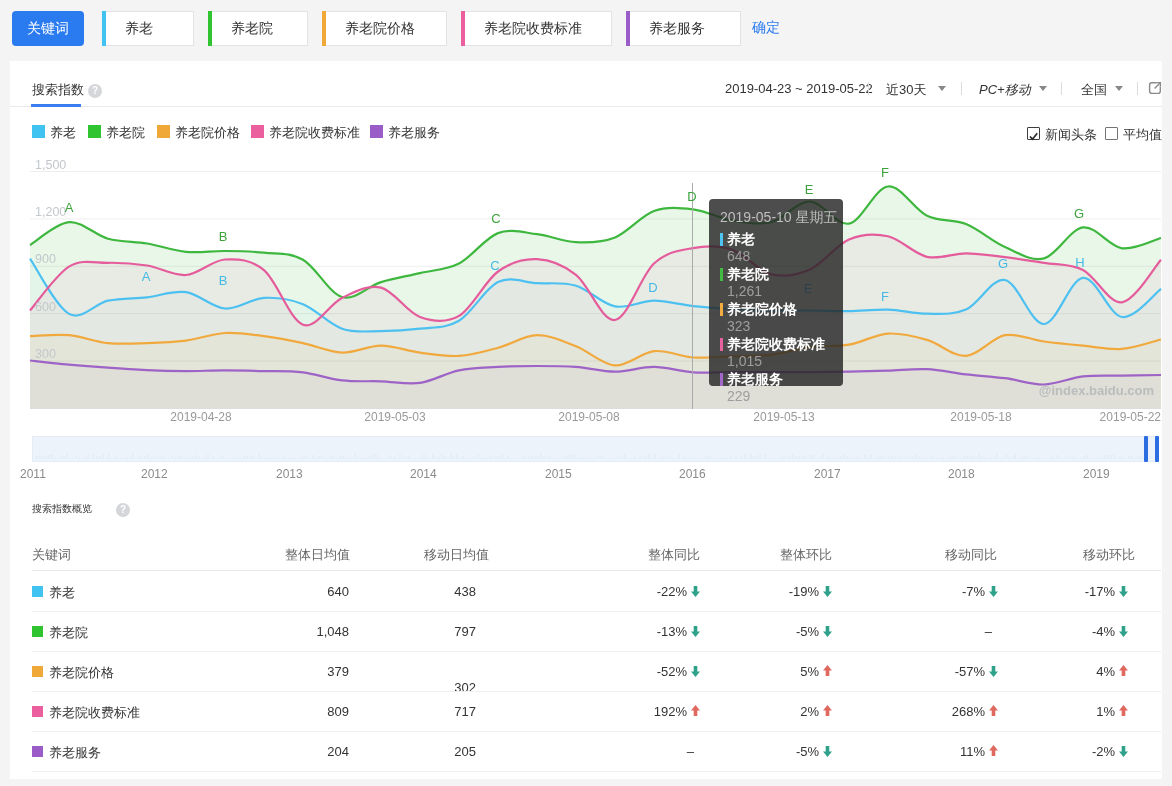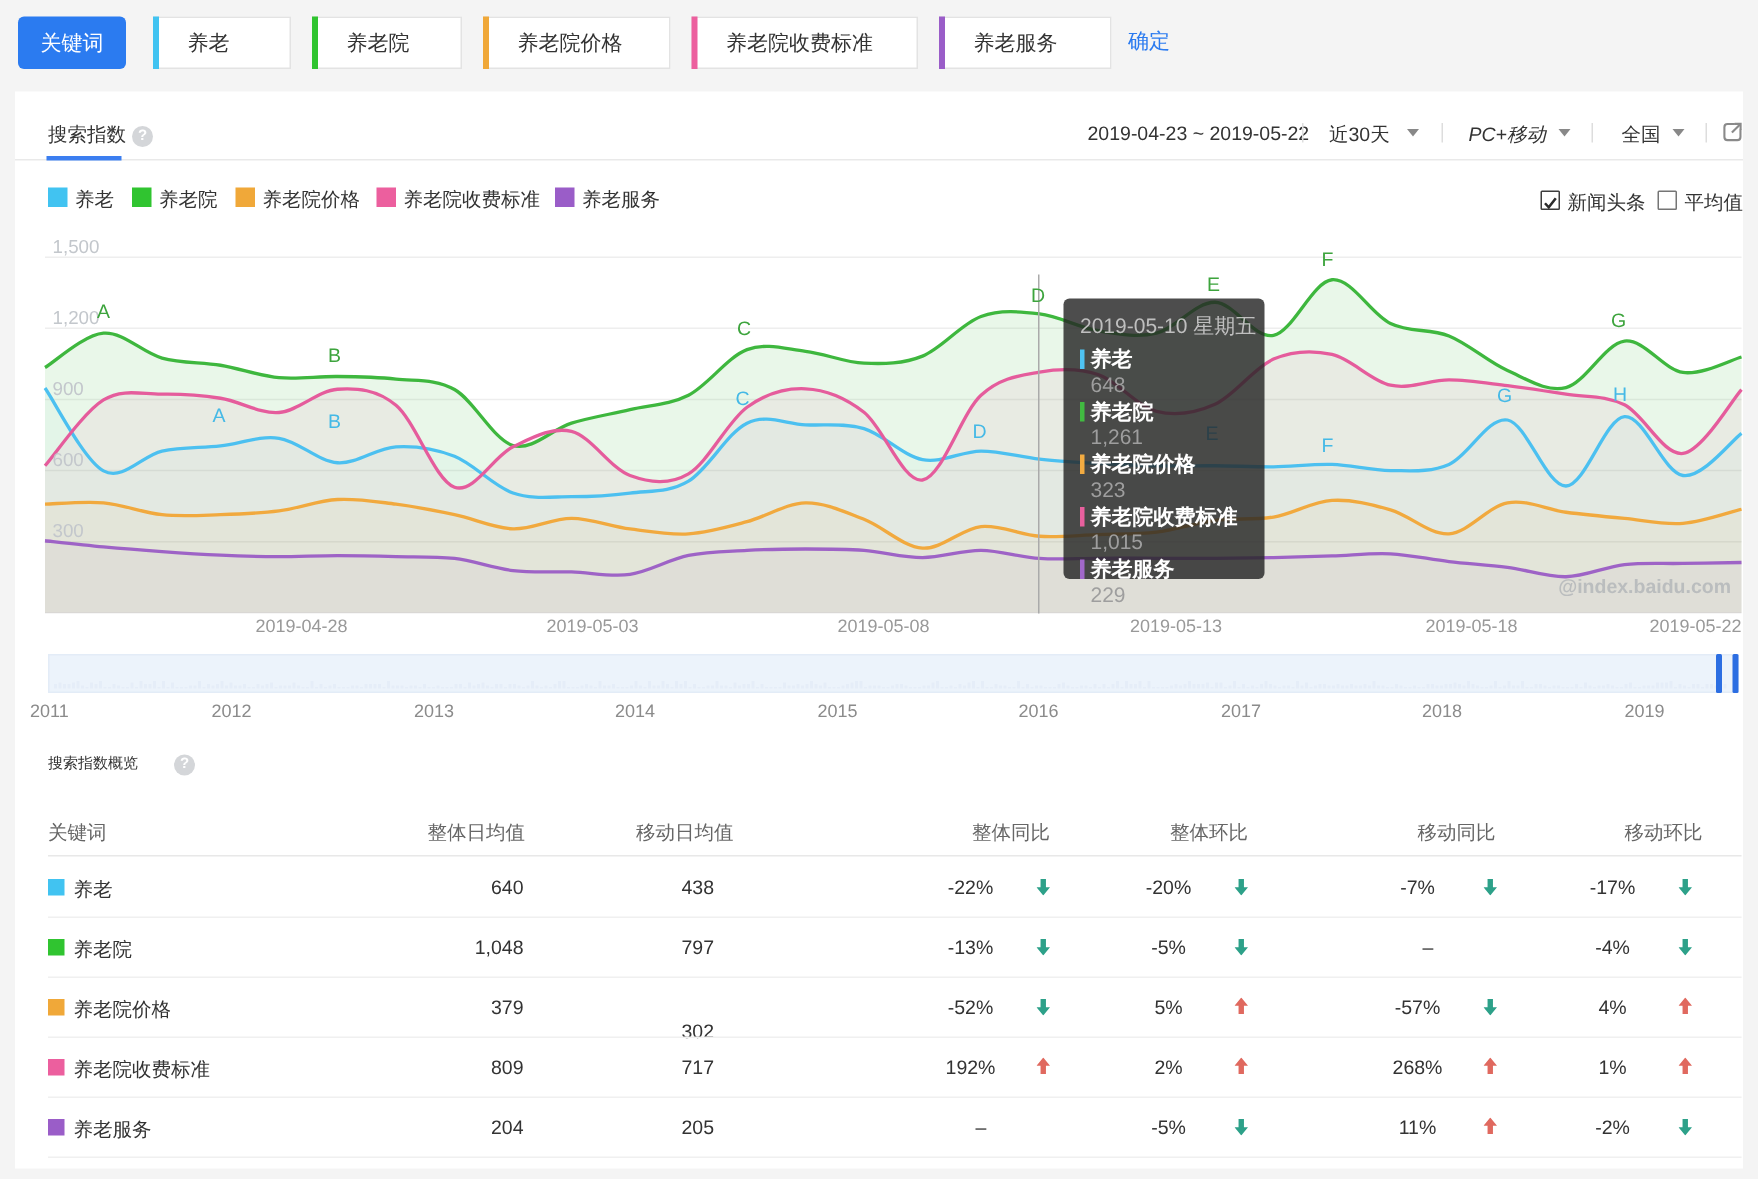--- a/index.html
+++ b/index.html
@@ -36,21 +36,21 @@
 .handle { position:absolute; top:436px; width:4px; height:26px; background:#2c6ee2; border-radius:1px; z-index:4; }
 .yr { position:absolute; top:467px; font-size:12px; color:#8b8b8b; z-index:3; }
 
 .t2 { position:absolute; left:32px; top:502px; font-size:10px; color:#333; z-index:3; }
 .th { position:absolute; top:546px; font-size:13px; color:#666; z-index:3; }
 .thbord { position:absolute; left:32px; top:570px; width:1129px; height:1px; background:#e8e8e8; z-index:3; }
 .rowb { position:absolute; left:32px; width:1129px; height:1px; background:#f0f0f0; z-index:3; }
 .ksq { position:absolute; left:32px; width:11px; height:11px; z-index:3; }
 .kt { position:absolute; left:49px; font-size:13px; color:#333; z-index:3; }
 .num { position:absolute; font-size:13px; color:#333; text-align:right; z-index:3; }
-.pc { position:absolute; font-size:13px; color:#333; text-align:center; z-index:3; }
+.pc { position:absolute; font-size:13px; color:#333; text-align:right; z-index:3; }
 svg.arr { position:absolute; z-index:3; }
 </style>
 </head>
 <body>
 
 <div class="kwbtn">关键词</div>
 <div class="tag" style="left:102px;width:92px;">
     <span class="bar" style="background:#41c3f1"></span>
     <span class="txt">养老</span>
   </div>
@@ -587,21 +587,21 @@
 <div class="th" style="left:1083px;width:52px;text-align:right;">移动环比</div>
 <div class="thbord"></div>
 <div class="ksq" style="top:586px;background:#41c3f1"></div>
 <div class="kt" style="top:584px;">养老</div>
 <div class="num" style="left:269px;top:584px;width:80px;">640</div>
 <div class="num" style="left:396px;top:584px;width:80px;">438</div>
 <div class="pc" style="left:607px;top:584px;width:80px;">-22%</div>
 <svg class="arr" style="left:691px;top:585px" width="9" height="12" viewBox="0 0 9 12">
     <path d="M4.5 12 L9 6.5 L6.3 6.5 L6.3 1 L2.7 1 L2.7 6.5 L0 6.5 Z" fill="#2da189"></path>
   </svg>
-<div class="pc" style="left:739px;top:584px;width:80px;">-20%</div>
+<div class="pc" style="left:739px;top:584px;width:80px;">-19%</div>
 <svg class="arr" style="left:823px;top:585px" width="9" height="12" viewBox="0 0 9 12">
     <path d="M4.5 12 L9 6.5 L6.3 6.5 L6.3 1 L2.7 1 L2.7 6.5 L0 6.5 Z" fill="#2da189"></path>
   </svg>
 <div class="pc" style="left:905px;top:584px;width:80px;">-7%</div>
 <svg class="arr" style="left:989px;top:585px" width="9" height="12" viewBox="0 0 9 12">
     <path d="M4.5 12 L9 6.5 L6.3 6.5 L6.3 1 L2.7 1 L2.7 6.5 L0 6.5 Z" fill="#2da189"></path>
   </svg>
 <div class="pc" style="left:1035px;top:584px;width:80px;">-17%</div>
 <svg class="arr" style="left:1119px;top:585px" width="9" height="12" viewBox="0 0 9 12">
     <path d="M4.5 12 L9 6.5 L6.3 6.5 L6.3 1 L2.7 1 L2.7 6.5 L0 6.5 Z" fill="#2da189"></path>

